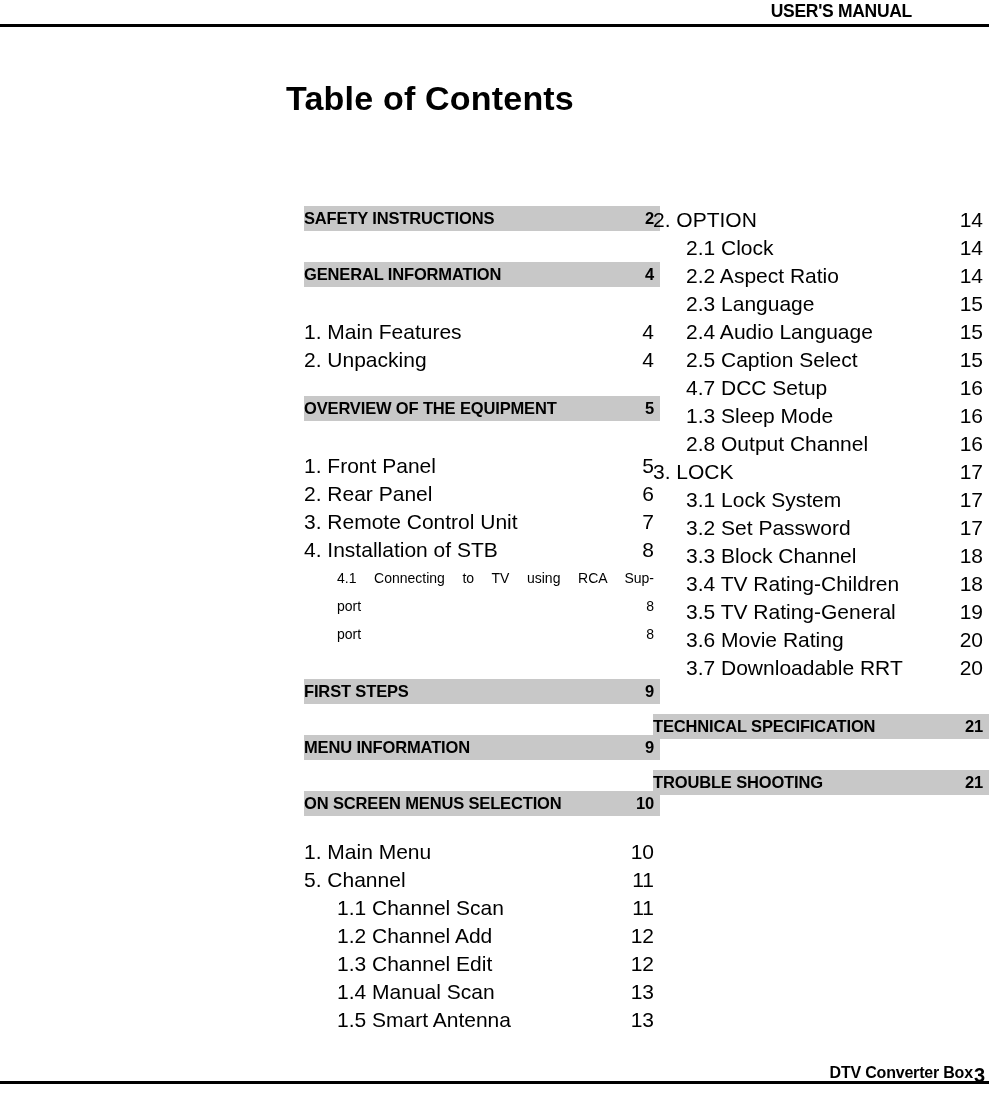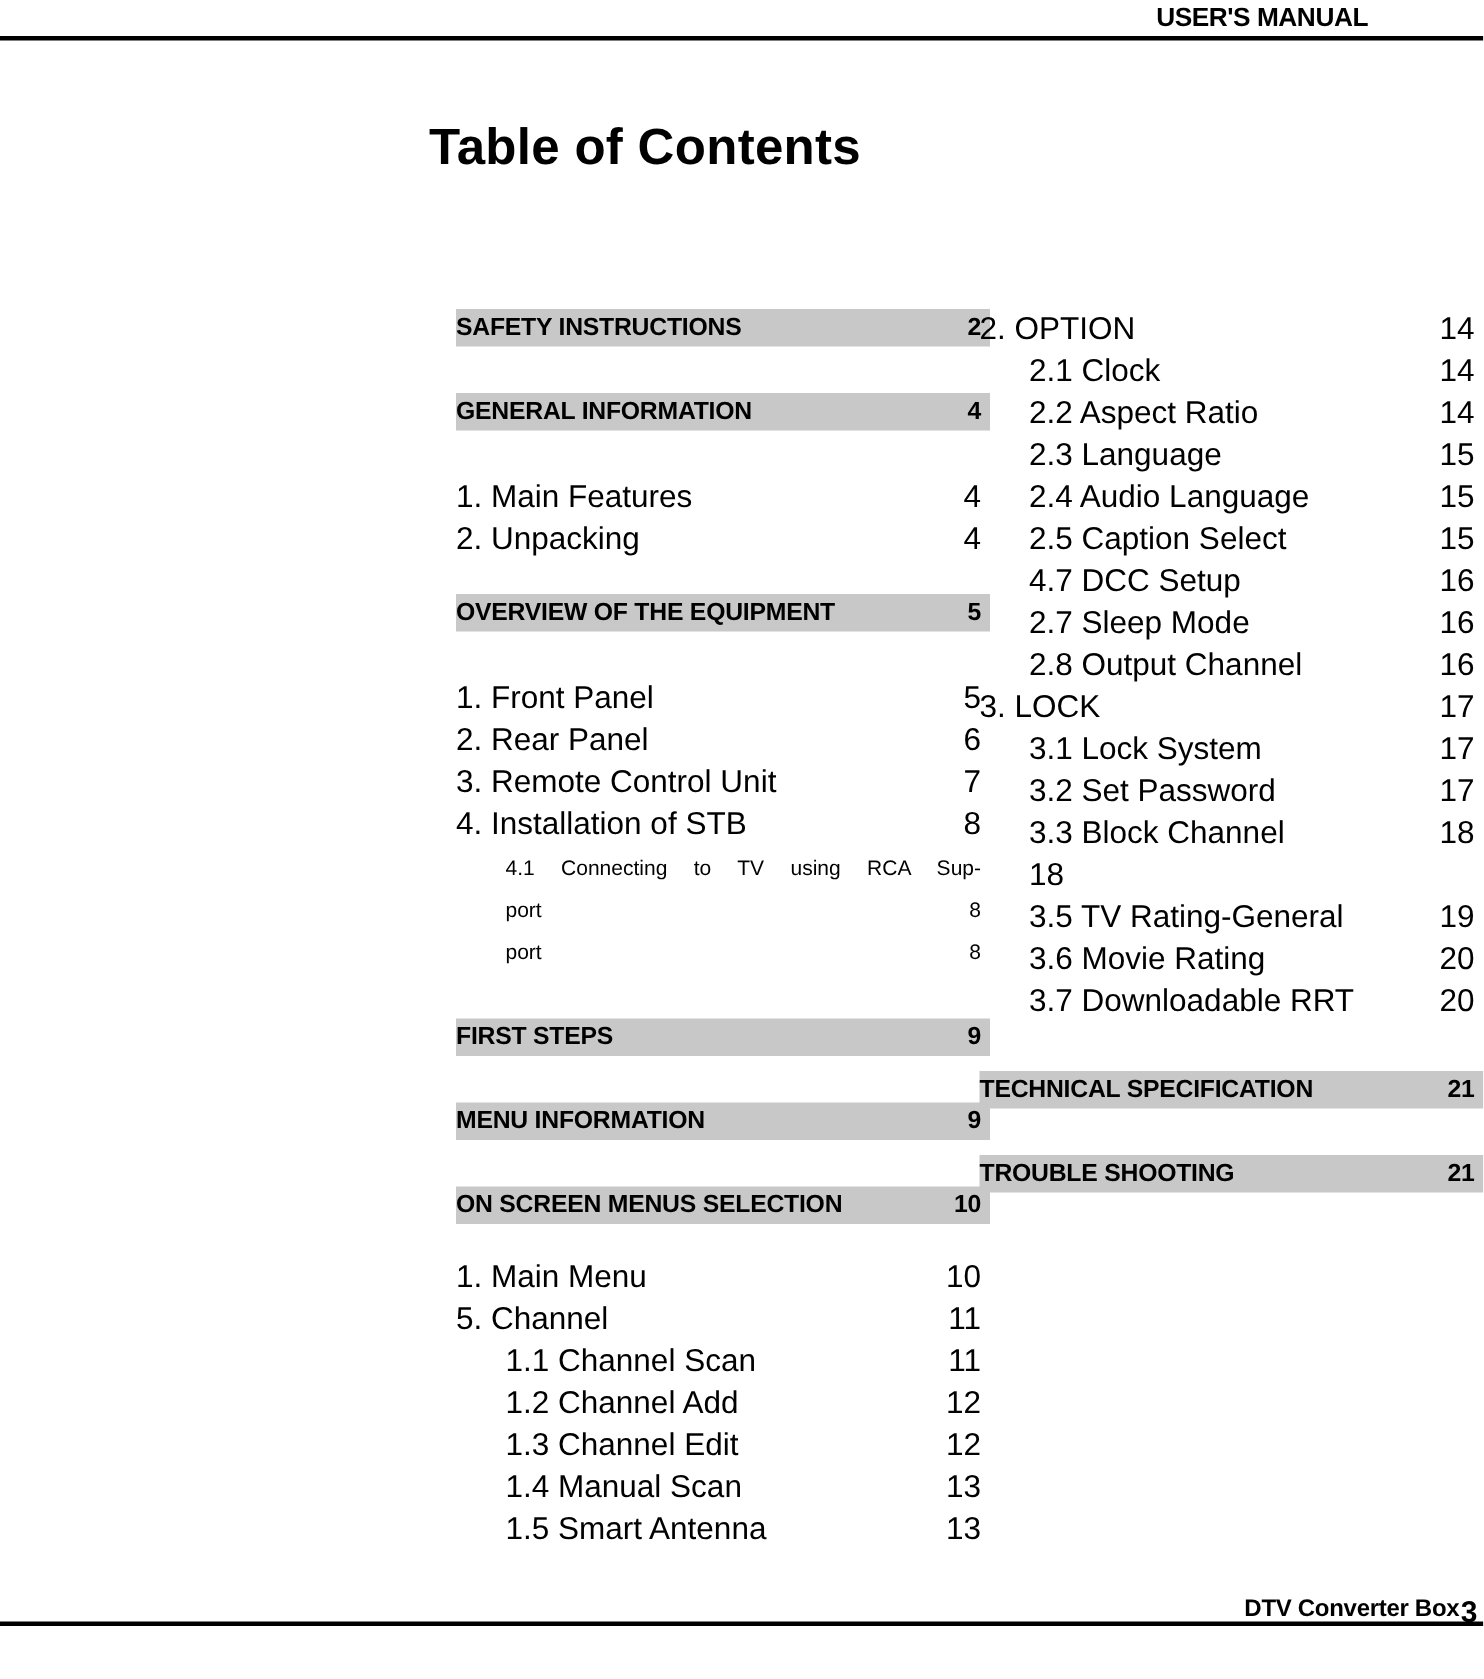--- a/index.html
+++ b/index.html
@@ -288,21 +288,21 @@
       </div>
       <div class="entry lvl2">
         <span class="e-label">2.5 Caption Select</span>
         <span class="e-page">15</span>
       </div>
       <div class="entry lvl2">
         <span class="e-label">4.7 DCC Setup</span>
         <span class="e-page">16</span>
       </div>
       <div class="entry lvl2">
-        <span class="e-label">2.7 Sleep Mode</span>
+        <span class="e-label">1.3 Sleep Mode</span>
         <span class="e-page">16</span>
       </div>
       <div class="entry lvl2">
         <span class="e-label">2.8 Output Channel</span>
         <span class="e-page">16</span>
       </div>
       <div class="entry lvl1">
         <span class="e-label">3. LOCK</span>
         <span class="e-page">17</span>
       </div>
@@ -312,20 +312,21 @@
       </div>
       <div class="entry lvl2">
         <span class="e-label">3.2 Set Password</span>
         <span class="e-page">17</span>
       </div>
       <div class="entry lvl2">
         <span class="e-label">3.3 Block Channel</span>
         <span class="e-page">18</span>
       </div>
       <div class="entry lvl2">
+        <span class="e-label">3.4 TV Rating-Children</span>
         <span class="e-page">18</span>
       </div>
       <div class="entry lvl2">
         <span class="e-label">3.5 TV Rating-General</span>
         <span class="e-page">19</span>
       </div>
       <div class="entry lvl2">
         <span class="e-label">3.6 Movie Rating</span>
         <span class="e-page">20</span>
       </div>

